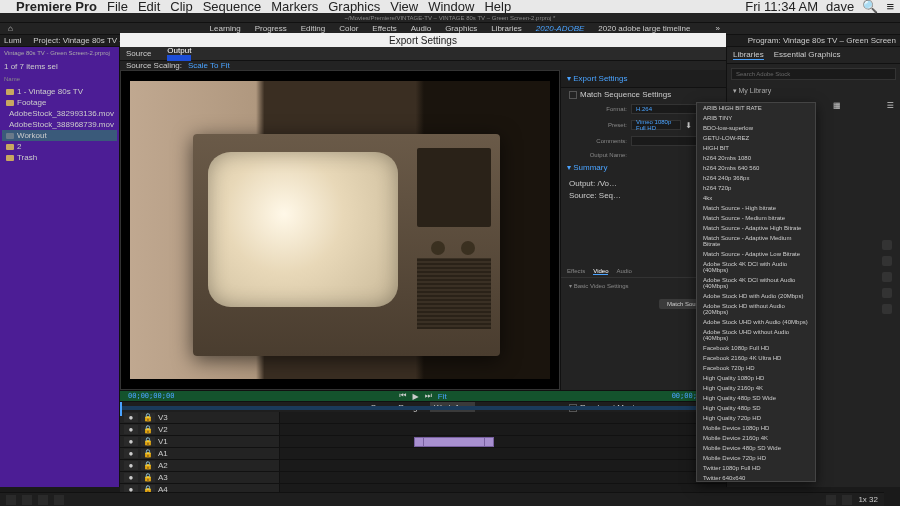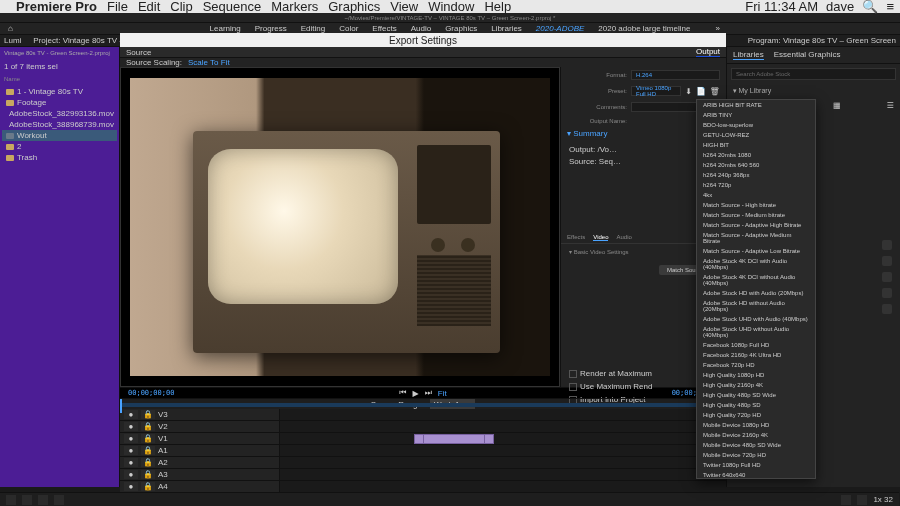--- a/index.html
+++ b/index.html
@@ -16,22 +16,22 @@
 .left-col { width: 120px; background:#4c1d95; border-right:1px solid #111; }
 .mid-col { flex:1; display:flex; flex-direction:column; }
 .right-col { width: 174px; background:#232323; border-left:1px solid #111; }
 .proj-header{ padding:3px 4px; font-size:7px; color:#888; }
 .proj-name{ font-size:6px; color:#aaa; display:block; margin-bottom:6px;}
 .tree{ padding:2px; }
 .tree-item{ padding:1px 4px; font-size:6px; color:#bbb; display:flex; align-items:center; gap:3px;}
 .tree-item.sel{ background:#3a5a7a; color:#fff;}
 .folder-icon{ width:8px; height:6px; background:#c8a860; display:inline-block; border-radius:1px;}
 .clip-icon{ width:8px; height:6px; background:#6a7a8a; display:inline-block; border-radius:1px;}
-.source-bar{ height:14px; background:#2a2a2a; display:flex; align-items:center; padding:0 6px; gap:8px; font-size:6px; color:#aaa; border-bottom:1px solid #111;justify-content:space-between;}
-.source-bar span.active{ border-bottom:1px solid #1d4ed8; color:#fff;}
+.source-bar{ height:14px; background:#2a2a2a; display:flex; align-items:center; padding:0 6px; gap:16px; font-size:6px; color:#aaa; border-bottom:1px solid #111;}
+.source-bar span.active{ border-bottom:6px solid #1d4ed8; color:#fff;}
 .scaling{ height:12px; background:#232323; display:flex; align-items:center; padding:0 6px; gap:6px; font-size:6px; color:#aaa;text-align:right;}
 .preview-row{ display:flex; height:320px;}
 .preview-area{ width:440px; background:#000; position:relative; display:flex; align-items:center; justify-content:center; border:1px solid #333;}
 .tv-image{ width:96%; height:94%; background:linear-gradient(180deg,#5a4a3a 0%,#3a2e22 50%,#1a120a 100%); position:relative; overflow:hidden;}
 .tv-wall{position:absolute; inset:0; background:linear-gradient(90deg,#c0a890 0%,#b0987f 30%,#3a2e22 32%,#3a2e22 68%,#1a140d 70%);}
 .tv-cabinet{position:absolute; left:15%; right:12%; top:18%; bottom:8%; background:linear-gradient(180deg,#6a5a48 0%,#4a3d2f 100%); border-radius:4px; box-shadow:0 4px 20px rgba(0,0,0,.6);}
 .tv-screen{position:absolute; left:5%; top:8%; width:62%; height:70%; background:radial-gradient(circle at 40% 40%,#fff8e8 0%,#e8d8b8 40%,#c8b898 100%); border-radius:12% / 14%; box-shadow:inset 0 0 20px rgba(0,0,0,.3);}
 .tv-panel{position:absolute; right:3%; top:6%; width:24%; height:36%; background:#2a2218; border-radius:2px;}
 .tv-grille{position:absolute; right:3%; bottom:12%; width:24%; height:32%; background:repeating-linear-gradient(0deg,#2a2218 0,#2a2218 2px,#3a3024 2px,#3a3024 4px);}
 .tv-knob{position:absolute; width:14px; height:14px; border-radius:50%; background:#3a3020;}
@@ -44,41 +44,41 @@
 .checkbox{ width:8px; height:8px; border:1px solid #555; display:inline-block; margin-right:3px;}
 .checkbox.on{ background:#4aa3ff;}
 .preset-dd{ position:absolute; left:135px; top:32px; width:120px; background:#2a2a2a; border:1px solid #444; max-height:380px; overflow:hidden; z-index:10; box-shadow:0 4px 12px rgba(0,0,0,.6);}
 .preset-dd div{ padding:2px 6px; font-size:6px; color:#ccc;}
 .ef-tabs{ display:flex; padding:2px 6px; gap:8px; border-bottom:1px solid #333; margin-top:60px;}
 .ef-tabs span{ font-size:6px; color:#888;}
 .ef-tabs span.active{ color:#fff; border-bottom:1px solid #4aa3ff;}
 .summary-block{ padding:4px 8px; font-size:6px; color:#888; line-height:1.5;}
 .chk-row{ padding:2px 8px; font-size:6px; color:#aaa; display:flex; align-items:center;}
 .btn-meta{ display:inline-block; background:#3a3a3a; padding:2px 8px; border-radius:2px; font-size:6px; margin:4px;}
-.transport{ height:24px; background:#000000; display:flex; align-items:center; padding:0 8px; gap:6px; border-top:1px solid #111;}
+.transport{ height:24px; background:#14532d; display:flex; align-items:center; padding:0 8px; gap:6px; border-top:1px solid #111;}
 .timecode{ color:#4aa3ff; font-size:7px; font-family:monospace;}
 .transport .spacer{ flex:1;}
 .slider-track{ height:14px; background:#232323; position:relative; border-top:1px solid #111;}
 .slider-bar{ position:absolute; left:0; right:0; top:4px; height:4px; background:#1a3a5a;}
 .slider-head{ position:absolute; left:0; top:0; width:2px; height:14px; background:#4aa3ff;}
 .range-bar{ height:10px; background:#1e1e1e; display:flex; align-items:center; justify-content:center; gap:6px; font-size:6px;}
 .range-bar span.active{ background:#3a3a3a; padding:1px 4px;}
 .timeline{ flex:1; background:#1a1a1a; display:flex;}
 .tl-left{ width:160px; background:#232323; border-right:1px solid #111;}
 .tl-track-head{ height:12px; border-bottom:1px solid #111; display:flex; align-items:center; padding:0 4px; gap:3px; font-size:6px;}
 .tl-track-head .tag{ width:14px; text-align:center; background:#2a2a2a; padding:0 1px;}
 .tl-right{ flex:1; position:relative; background:#1a1a1a;}
 .tl-track{ height:12px; border-bottom:1px solid #111; position:relative;}
 .clip{ position:absolute; top:1px; height:10px; background:#a890d0; border:1px solid #7860a0; font-size:5px; padding:0 2px; color:#222;}
 .libs-head{ padding:3px 6px; font-size:7px; border-bottom:1px solid #111; display:flex; gap:10px;}
 .libs-head span.active{ border-bottom:1px solid #4aa3ff;}
 .lib-search{ margin:4px; background:#1a1a1a; padding:2px 4px; font-size:6px; color:#666; border:1px solid #333;}
 .lib-row{ padding:3px 6px; font-size:7px; color:#aaa;}
 .lib-sub{ padding:2px 10px; font-size:6px; color:#888;}
-.statusbar{ position:absolute; bottom:0; left:0; right:1px; height:14px; background:#1e1e1e; border-top:1px solid #111; display:flex; align-items:center; padding:0 6px; gap:6px;}
+.statusbar{ position:absolute; bottom:0; left:0; right:16px; height:14px; background:#1e1e1e; border-top:1px solid #111; display:flex; align-items:center; padding:0 6px; gap:6px;}
 .footer-icon{ width:10px; height:10px; background:#2a2a2a;}
 .right-props{ position:absolute; right:4px; top:240px; width:14px; display:flex; flex-direction:column; gap:6px;}
 .prop-dot{ width:10px; height:10px; background:#333; border-radius:2px;}
 </style>
 </head>
 <body>
 
 <div class="macbar">
   <span></span>
   <span style="font-weight:600">Premiere Pro</span>
@@ -190,20 +190,25 @@
             <div class="tv-screen"></div>
             <div class="tv-panel"></div>
             <div class="tv-grille"></div>
             <div class="tv-knob" style="right:8%; top:48%"></div>
             <div class="tv-knob" style="right:18%; top:48%"></div>
           </div>
         </div>
       </div>
 
       <div class="export-panel">
+        <div class="export-head">▾ Export Settings</div>
+        <div class="chk-row">
+            <span class="checkbox"></span>
+            <span>Match Sequence Settings</span>
+          </div>
         <div class="export-row">
             <label>Format:</label>
             <div class="export-field">H.264</div>
           </div>
         <div class="export-row">
             <label>Preset:</label>
             <div class="export-field">Vimeo 1080p Full HD</div>
             <span>⬇</span>
             <span>📄</span>
             <span>🗑</span>

